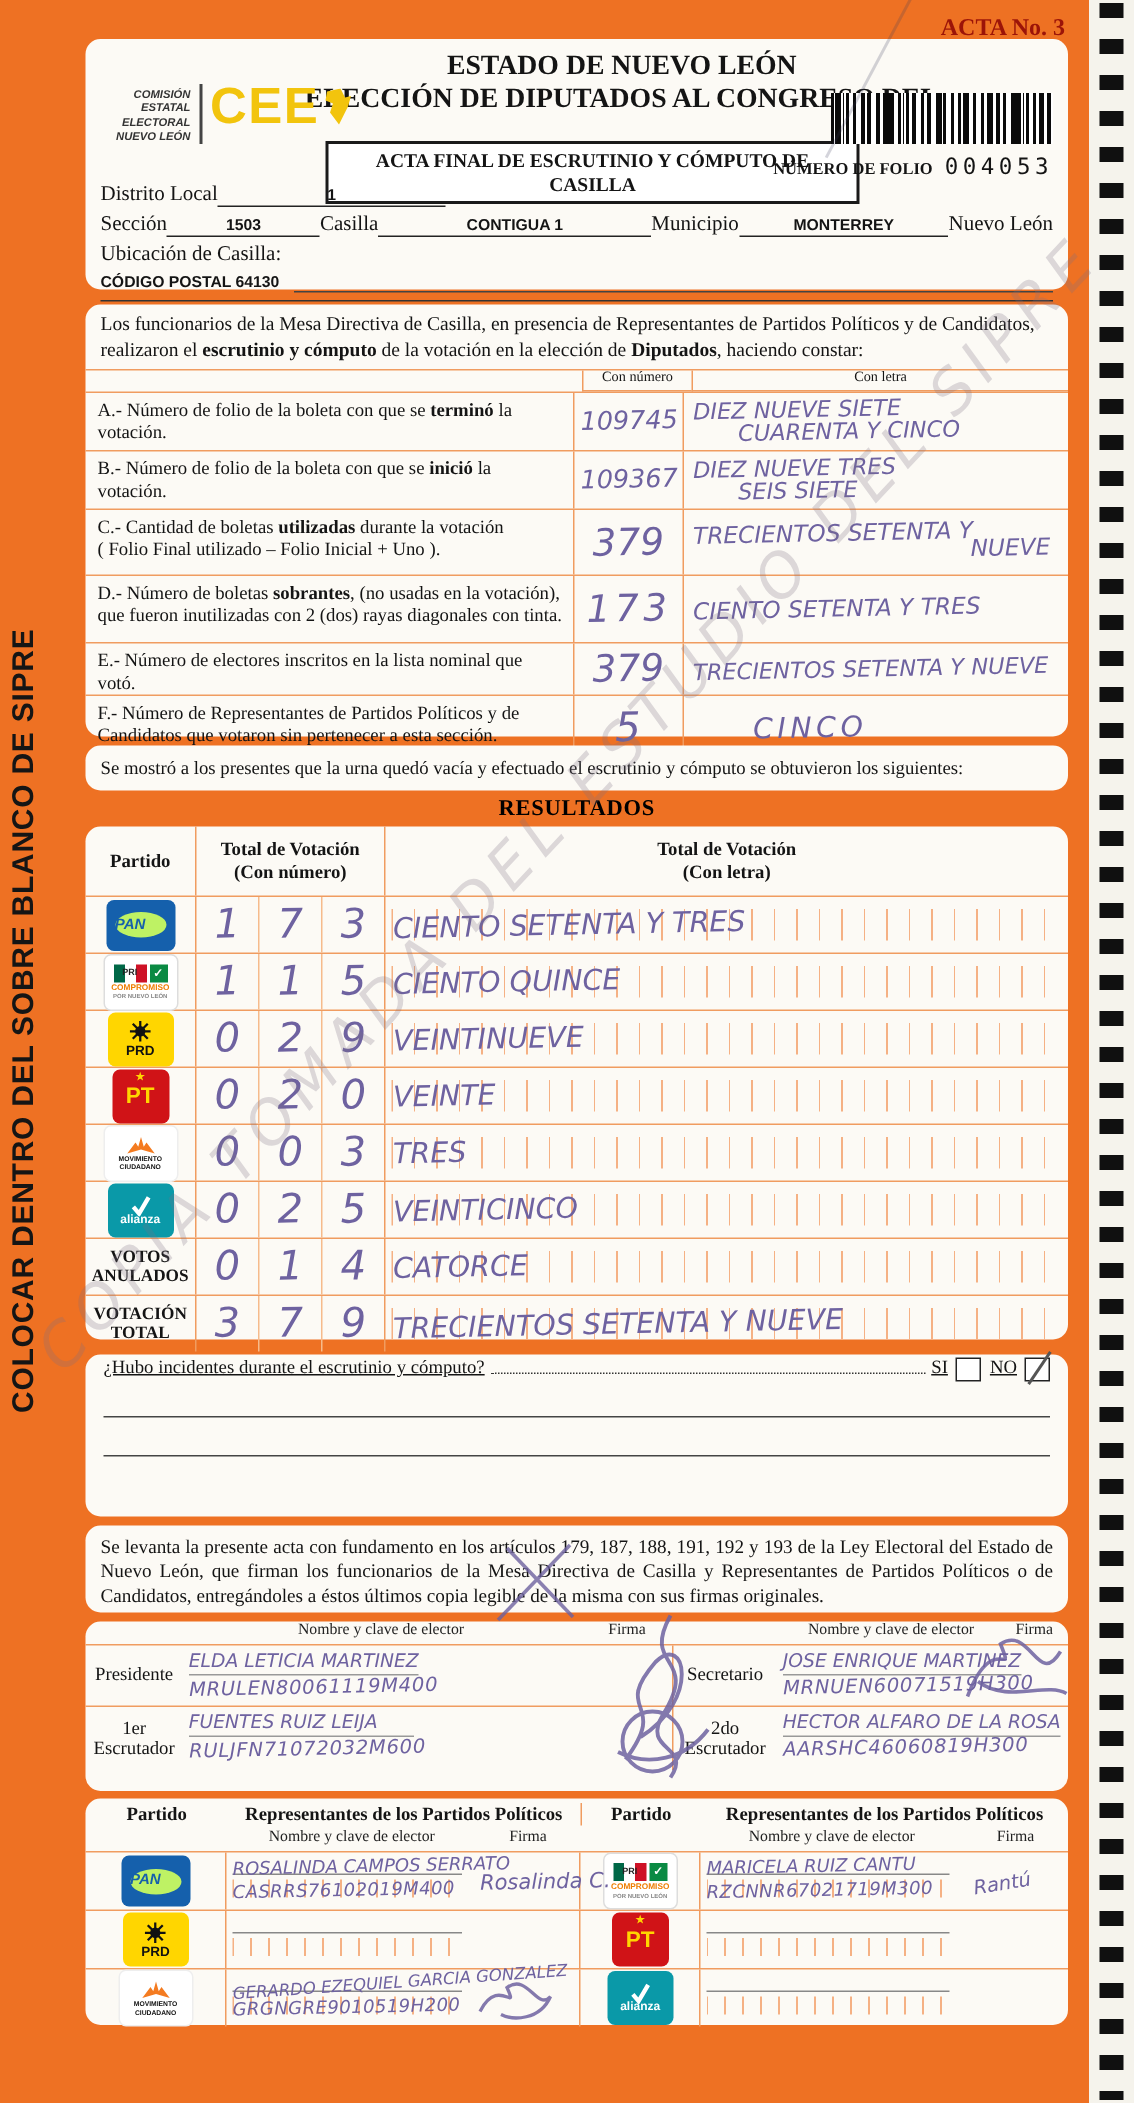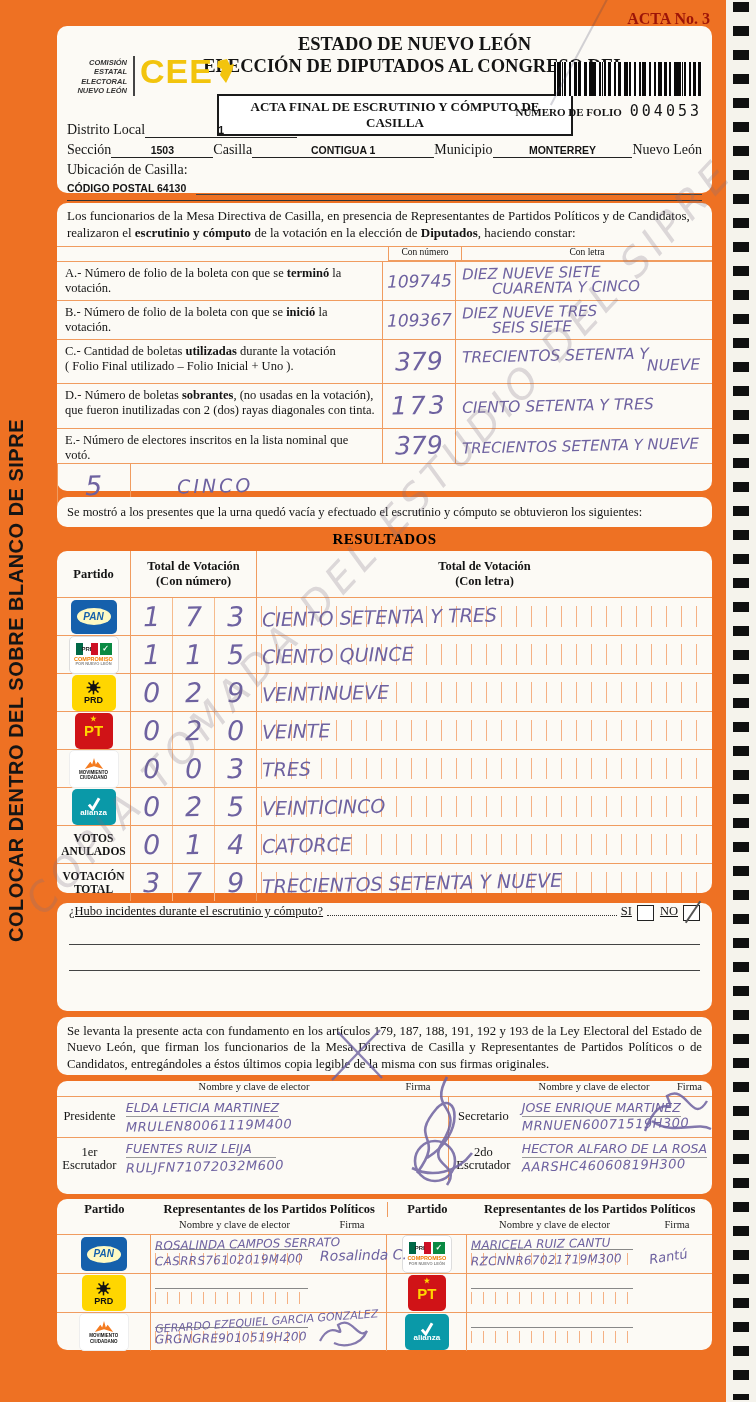--- a/index.html
+++ b/index.html
@@ -141,22 +141,22 @@
     background:repeating-linear-gradient(90deg,#f5b184 0 1px,transparent 1px 12px);}
   .pcell-name .hw{font-size:12px;position:absolute;top:2px;left:4px;}
   .pcell-name .hwcl{top:18px;letter-spacing:.3px;}
   .pcell-fir{position:relative;}
   .v-div{border-left:1px solid #f09c60;}
 
   
   .logo{border-radius:5px;display:flex;flex-direction:column;align-items:center;justify-content:center;
     font-family:"Liberation Sans",sans-serif;font-weight:bold;line-height:1;}
   .logo-pan{width:46px;height:34px;background:#1560ac;}
-  .logo-pan .oval{background:#fef9c3;border-radius:50%;width:34px;height:17px;display:flex;
-    align-items:center;justify-content:center;color:#1560ac;font-style:italic;font-size:10px;}
+  .logo-pan .oval{background:#bef264;border-radius:50%;width:34px;height:17px;display:flex;
+    align-items:center;color:#1560ac;font-style:italic;font-size:10px;}
   .logo-pri{width:48px;height:36px;background:#fff;border:1px solid #ddd;}
   .pri-row{display:flex;gap:2px;align-items:center;}
   .pri-flag{width:22px;height:12px;background:linear-gradient(90deg,#006847 0 33%,#fff 33% 66%,#ce1126 66%);
     display:flex;align-items:center;justify-content:center;color:#222;font-size:6px;}
   .pri-green{width:12px;height:12px;background:#0a8a43;color:#fff;font-size:8px;
     display:flex;align-items:center;justify-content:center;}
   .pri-comp{color:#ef7d00;font-size:5.5px;margin-top:2px;}
   .pri-nl{color:#888;font-size:4px;}
   .logo-prd{width:44px;height:36px;background:#ffd600;color:#111;align-items:center;}
   .logo-prd .prd-txt{font-size:9px;margin-top:1px;}
@@ -290,20 +290,22 @@
     <div class="srow" style="height:34px;">
       <div class="lbl"><span>E.- Número de electores inscritos en la lista nominal que votó.</span></div>
       <div class="num">
           <span class="hw" style="font-size:25px;">379</span>
         </div>
       <div class="let" style="display:flex;align-items:center;">
         <div class="hw" style="font-size:15px;">TRECIENTOS SETENTA Y NUEVE</div>
       </div>
     </div>
     <div class="srow" style="height:44px;">
+      <div class="lbl"><span>F.- Número de Representantes de Partidos Políticos y de
+Candidatos que votaron sin pertenecer a esta sección.</span></div>
       <div class="num">
           <span class="hw" style="font-size:27px;">5</span>
         </div>
       <div class="let" style="display:flex;align-items:center;">
         <div class="hw" style="font-size:19px;padding-left:40px;letter-spacing:3px;">CINCO</div>
       </div>
     </div>
   </div>
 
   <div class="panel" id="panel-urna">

